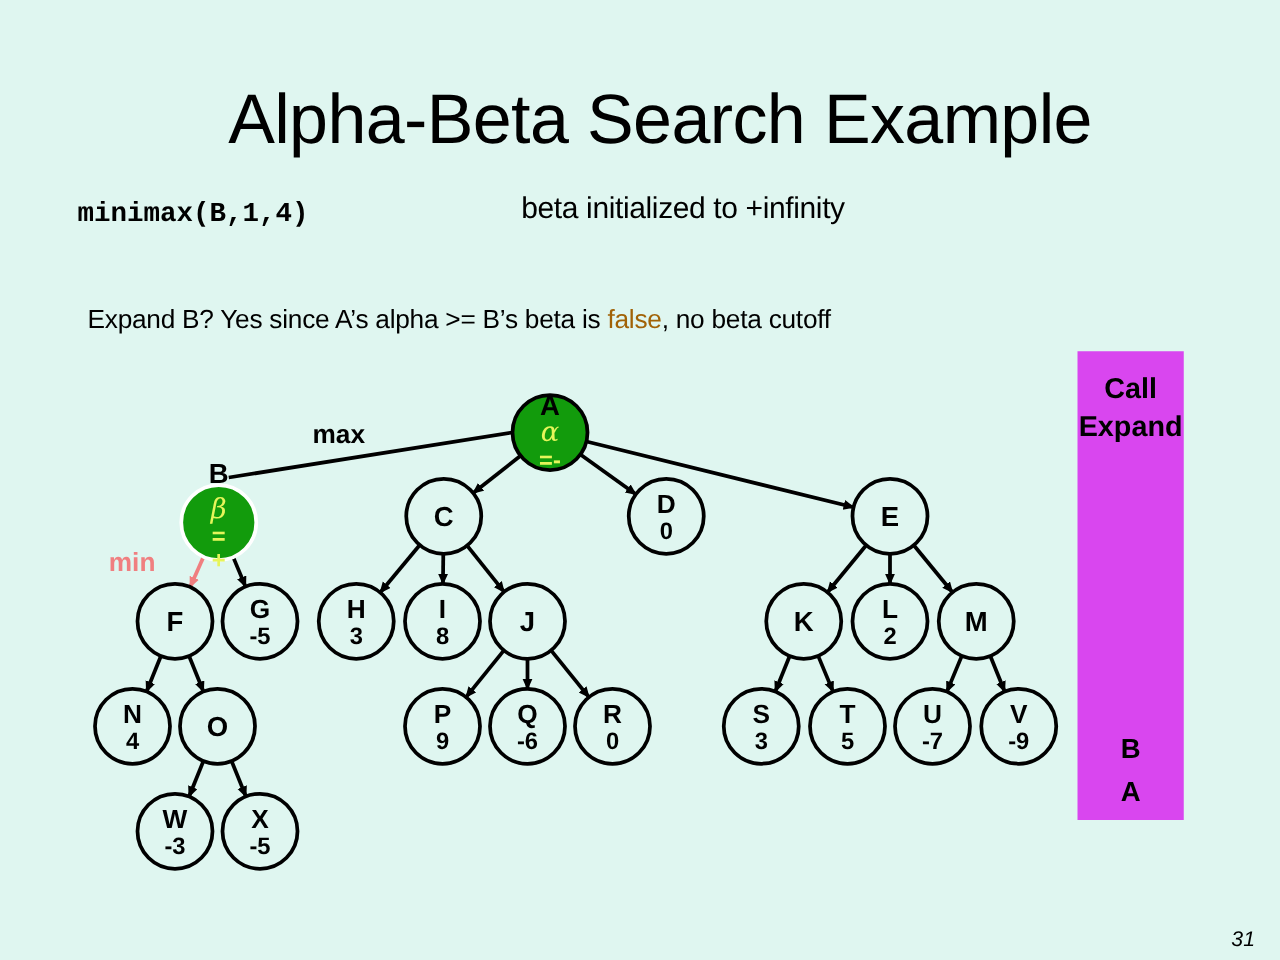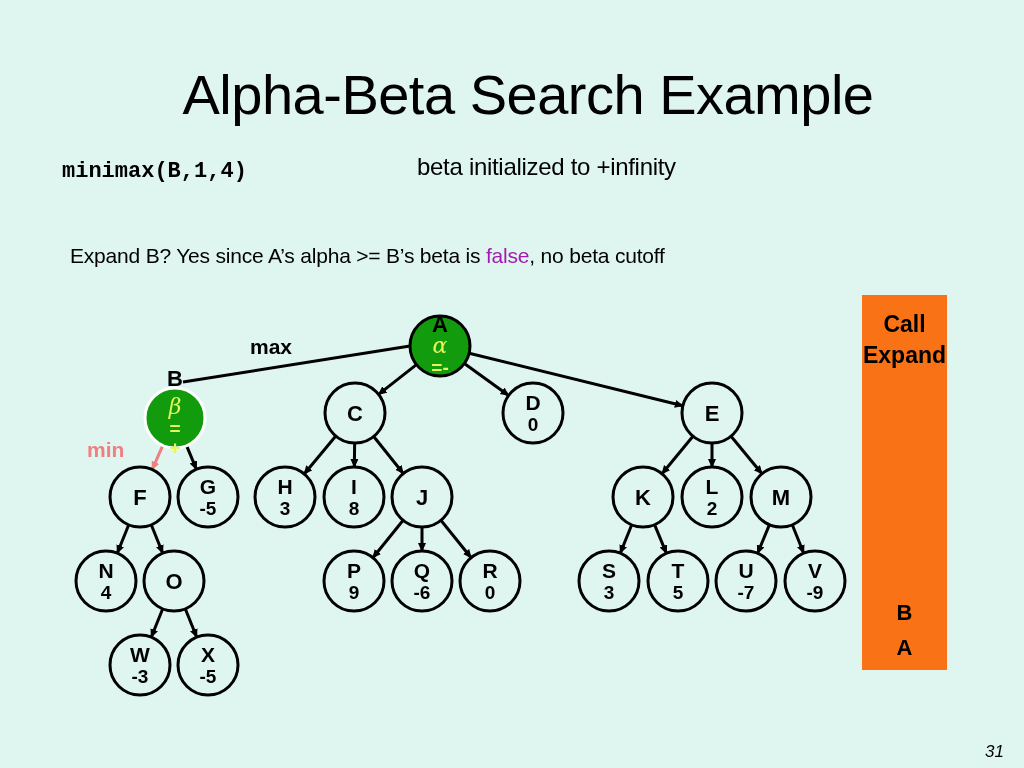--- a/index.html
+++ b/index.html
@@ -3,22 +3,22 @@
 <meta charset="utf-8">
 <style>
   html, body { margin:0; padding:0; }
   body { width:1024px; height:768px; background:#dff6f0; position:relative; overflow:hidden;
          font-family:"Liberation Sans", sans-serif; color:#000; }
   .title { position:absolute; left:16px; width:1024px; top:62px; text-align:center; font-size:56px; letter-spacing:-0.5px; }
   .call { position:absolute; left:62px; top:159px; font-family:"Liberation Mono", monospace; font-weight:bold; font-size:22px; }
   .beta-note { position:absolute; left:369px; top:153px; font-size:24px; letter-spacing:-0.3px;margin-left:48px; }
   .expand { position:absolute; left:70px; top:244px; font-size:21px; letter-spacing:-0.2px; }
   .expand b { font-weight:normal; }
-  .expand .false { color:#a21caf; }
-  .stack { position:absolute; left:862px; top:295px; width:85px; height:375px; background:#f97316; }
+  .expand .false { color:#a16207; }
+  .stack { position:absolute; left:862px; top:281px; width:85px; height:375px; background:#d946ef; }
   .stack .hdr { position:absolute; top:14px; width:100%; text-align:center; font-weight:bold; font-size:23px; line-height:31px; }
   .stack .item { position:absolute; width:100%; text-align:center; font-weight:bold; font-size:22px; }
   .pagenum { position:absolute; right:20px; top:742px; font-size:17px;font-style:italic; }
   svg { position:absolute; left:0; top:0; }
   .lbl { font-family:"Liberation Sans", sans-serif; font-weight:bold; }
 </style>
 </head>
 <body>
 
 <div class="title">Alpha-Beta Search Example</div>

